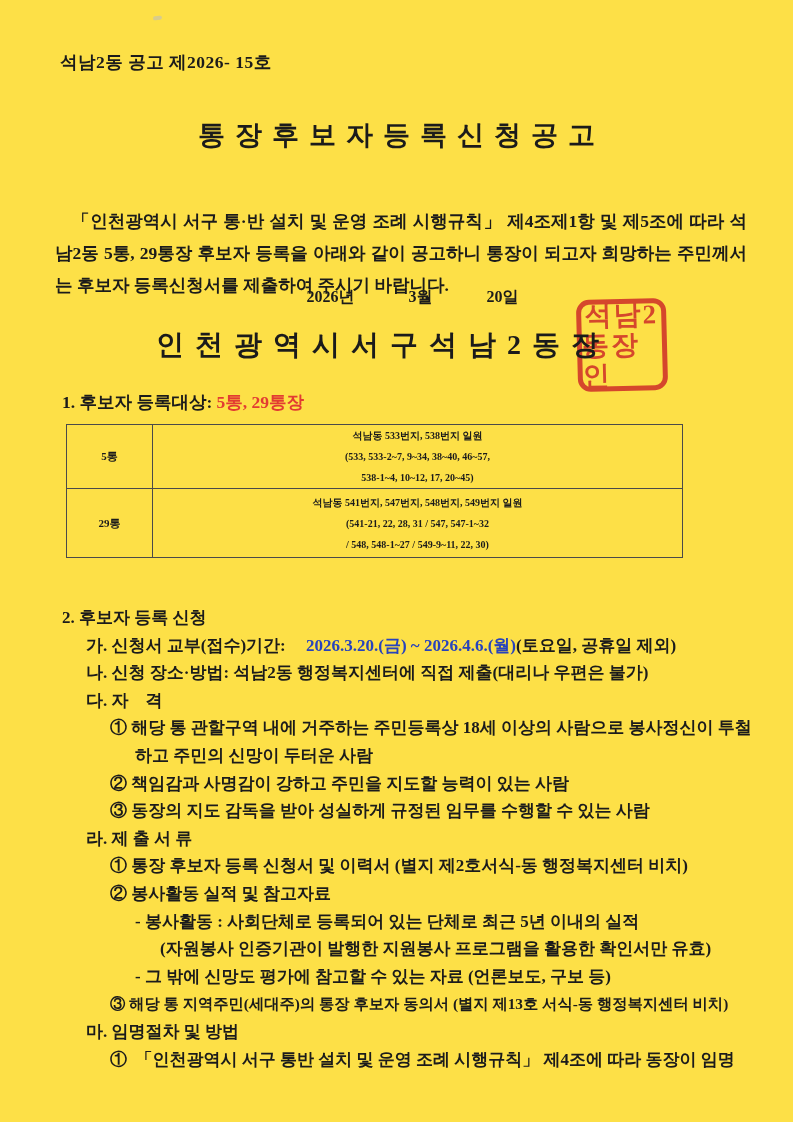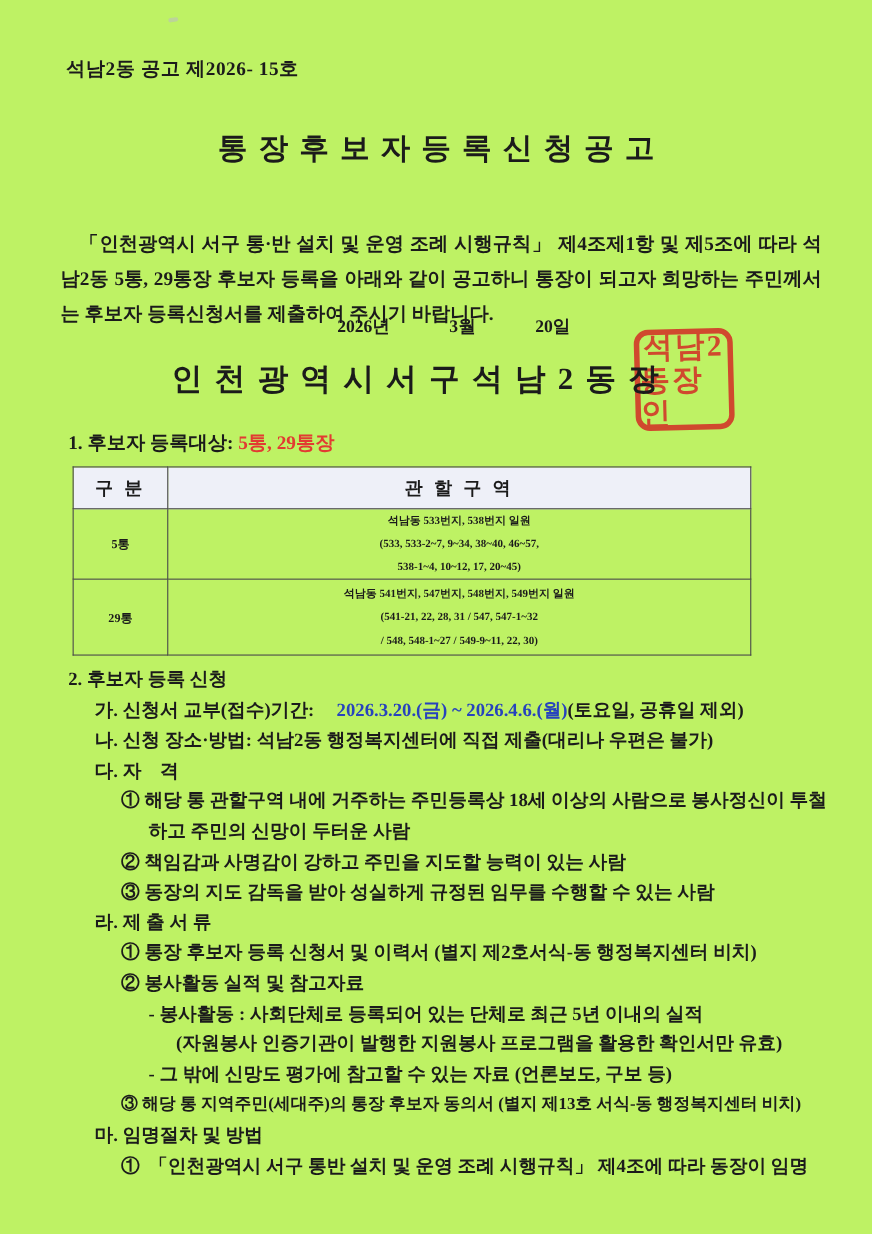--- a/index.html
+++ b/index.html
@@ -1,19 +1,19 @@
 <!DOCTYPE html>
 <html><head>
 <meta charset="utf-8">
 <style>
   html,body{margin:0;padding:0;background:#ffffff;}
   .page{
     position:relative;
     width:793px;height:1122px;
-    background:#bef264;
+    background:#fde047;
     font-family:"Liberation Serif","DejaVu Serif",serif;
     color:#1b1b1b;
     font-weight:700;
     overflow:hidden;
   }
   .artifact{
     position:absolute;left:153px;top:16px;width:9px;height:4px;
     background:#b9bcc4;opacity:.55;border-radius:2px;transform:rotate(-8deg);
   }
   .notice-no{
@@ -106,24 +106,20 @@
   <div class="section1">
     <span>1. 후보자 등록대상: </span><span style="color: rgb(226, 59, 50);">5통, 29통장</span>
   </div>
 
   <table class="notice-table">
     <colgroup>
         <col class="col-division">
         <col>
       </colgroup>
     <tbody>
-        <tr>
-      <th style="background: rgb(238, 240, 248);">구 분</th>
-      <th style="background: rgb(238, 240, 248);">관 할 구 역</th>
-    </tr>
     <tr class="row-5">
       <td class="cell-division">5통</td>
       <td class="cell-area">
         <div>석남동 533번지, 538번지 일원</div>
         <div>(533, 533-2~7, 9~34, 38~40, 46~57,</div>
         <div>538-1~4, 10~12, 17, 20~45)</div>
       </td>
     </tr>
     <tr class="row-29">
       <td class="cell-division">29통</td>

